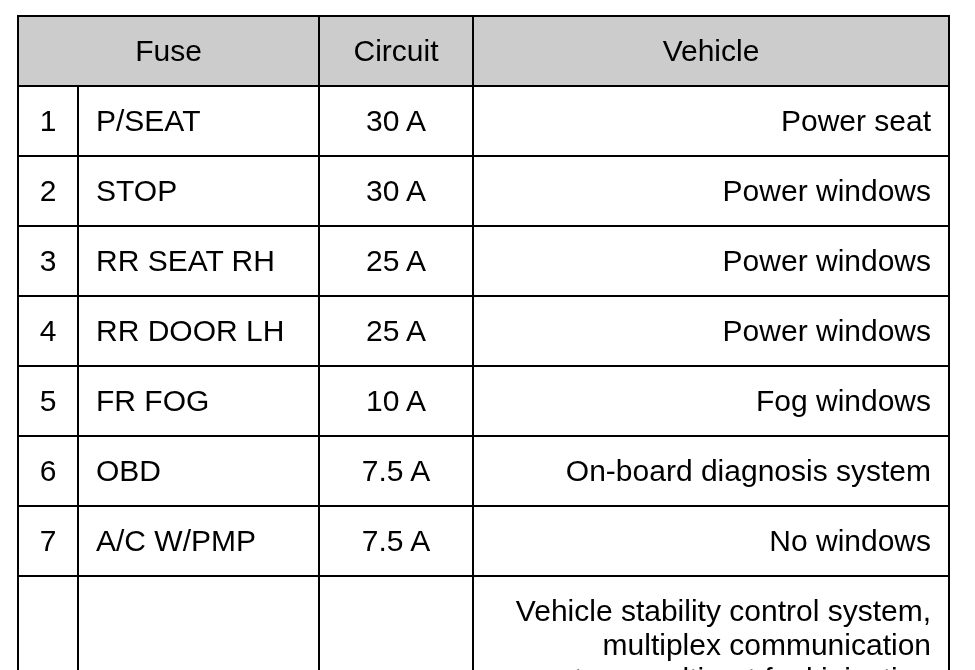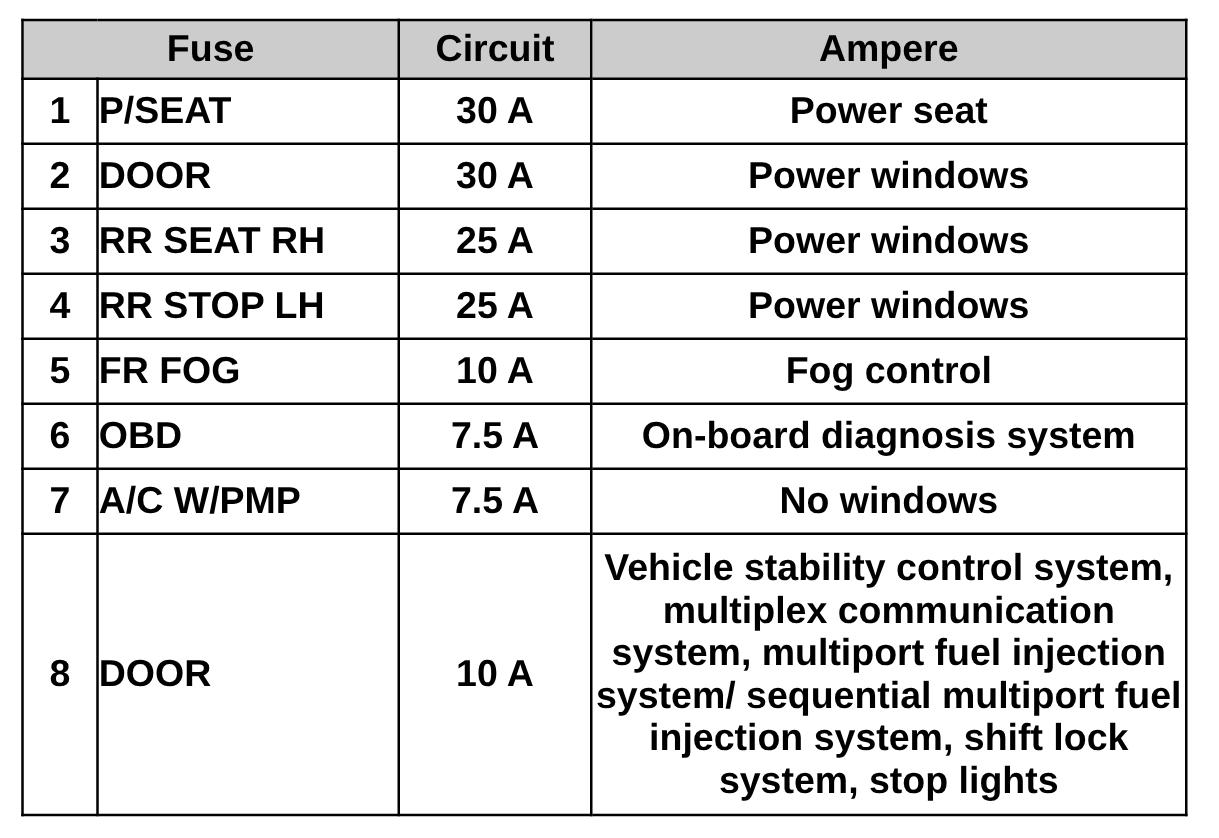--- a/index.html
+++ b/index.html
@@ -23,22 +23,22 @@
     border-collapse: collapse;
     table-layout: fixed;
     font-size: 30px;
     color: #000000;
     background: #ffffff;
   }
   table.fuse-table td,
   table.fuse-table th {
     border: 2px solid #000000;
     vertical-align: middle;
-    padding: 0;
-    font-weight: bold;
+    padding: 17px;
+    font-weight: normal;
     overflow: hidden;
   }
   tr.header-row {
     height: 47px;
     background: #cccccc;
   }
   tr.header-row th {
     text-align: center;
   }
   tr.data-row {
@@ -48,73 +48,73 @@
     text-align: center;
   }
   td.name-cell {
     text-align: left;
     padding-left: 14px;
   }
   td.amp-cell {
     text-align: center;
   }
   td.circuit-cell {
-    text-align: center;
+    text-align: right;
     padding-left: 12px;
     padding-right: 6px;
     line-height: 34px;
   }
 </style>
 </head>
 <body>
 
 <table class="fuse-table">
   <colgroup>
     <col style="width:60px">
     <col style="width:241px">
     <col style="width:154px">
     <col style="width:476px">
   </colgroup>
   <thead>
     <tr class="header-row">
       <th colspan="2">Fuse</th>
       <th>Circuit</th>
-      <th>Ampere</th>
+      <th>Vehicle</th>
     </tr>
   </thead>
   <tbody>
     <tr class="data-row">
       <td class="num-cell">1</td>
       <td class="name-cell">P/SEAT</td>
       <td class="amp-cell">30 A</td>
       <td class="circuit-cell">Power seat</td>
     </tr>
     <tr class="data-row">
       <td class="num-cell">2</td>
-      <td class="name-cell">DOOR</td>
+      <td class="name-cell">STOP</td>
       <td class="amp-cell">30 A</td>
       <td class="circuit-cell">Power windows</td>
     </tr>
     <tr class="data-row">
       <td class="num-cell">3</td>
       <td class="name-cell">RR SEAT RH</td>
       <td class="amp-cell">25 A</td>
       <td class="circuit-cell">Power windows</td>
     </tr>
     <tr class="data-row">
       <td class="num-cell">4</td>
-      <td class="name-cell">RR STOP LH</td>
+      <td class="name-cell">RR DOOR LH</td>
       <td class="amp-cell">25 A</td>
       <td class="circuit-cell">Power windows</td>
     </tr>
     <tr class="data-row">
       <td class="num-cell">5</td>
       <td class="name-cell">FR FOG</td>
       <td class="amp-cell">10 A</td>
-      <td class="circuit-cell">Fog control</td>
+      <td class="circuit-cell">Fog windows</td>
     </tr>
     <tr class="data-row">
       <td class="num-cell">6</td>
       <td class="name-cell">OBD</td>
       <td class="amp-cell">7.5 A</td>
       <td class="circuit-cell">On-board diagnosis system</td>
     </tr>
     <tr class="data-row">
       <td class="num-cell">7</td>
       <td class="name-cell">A/C W/PMP</td>

